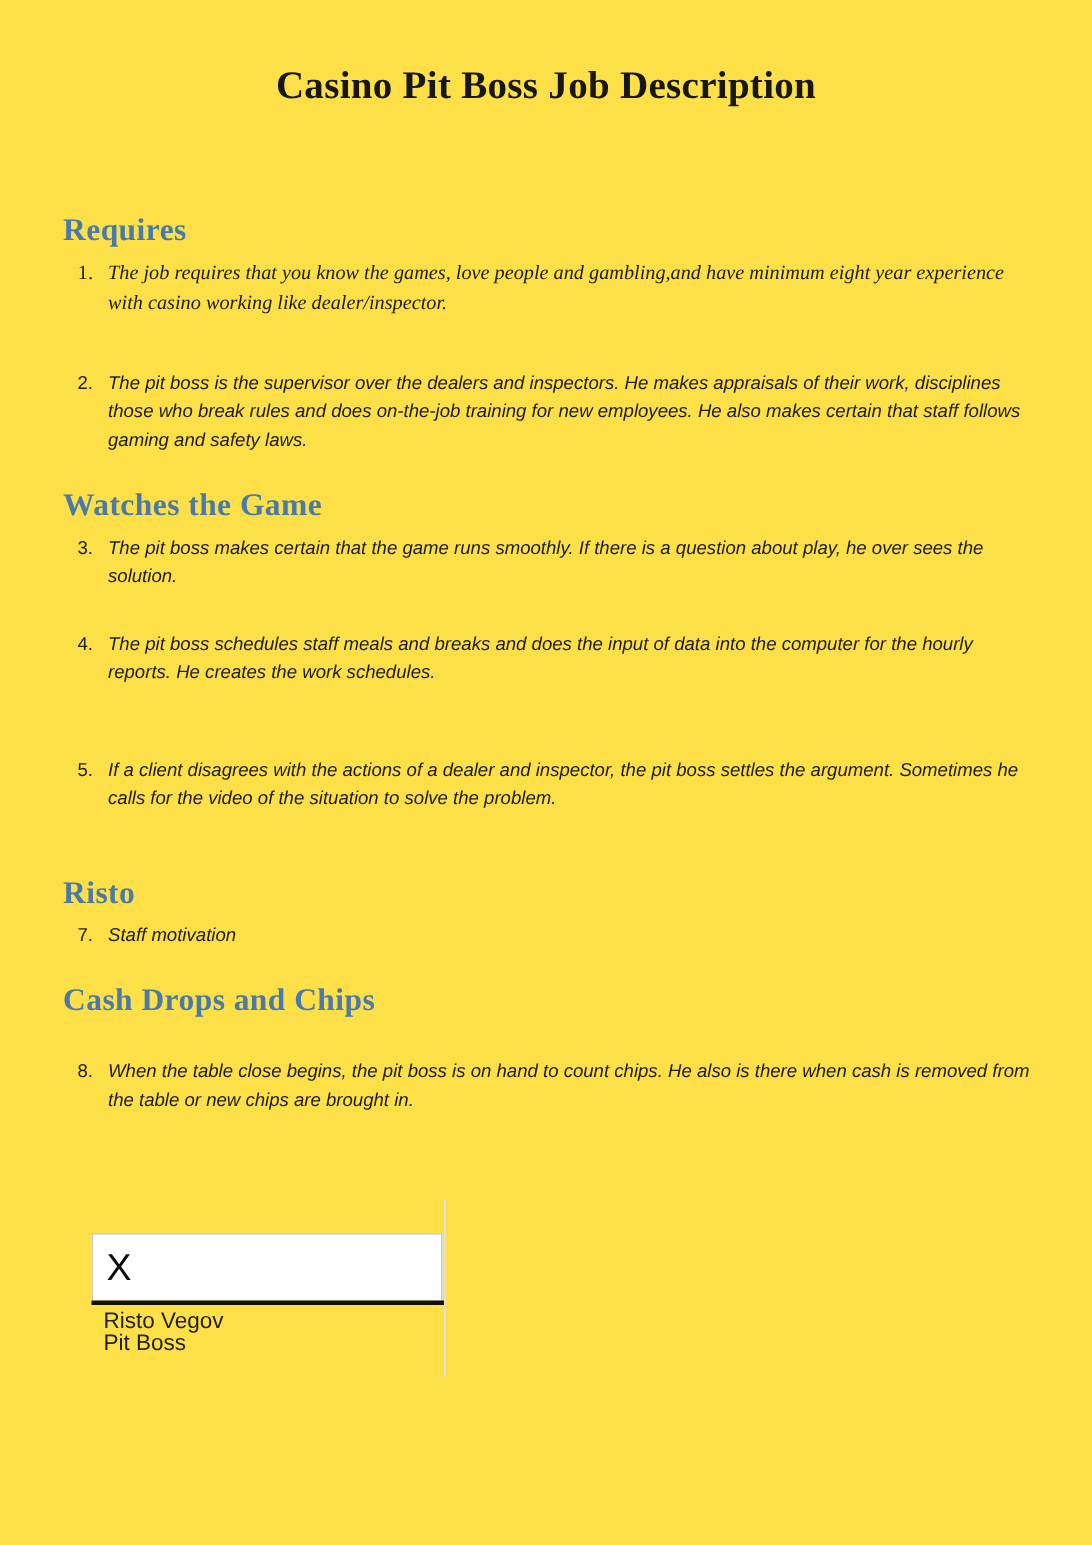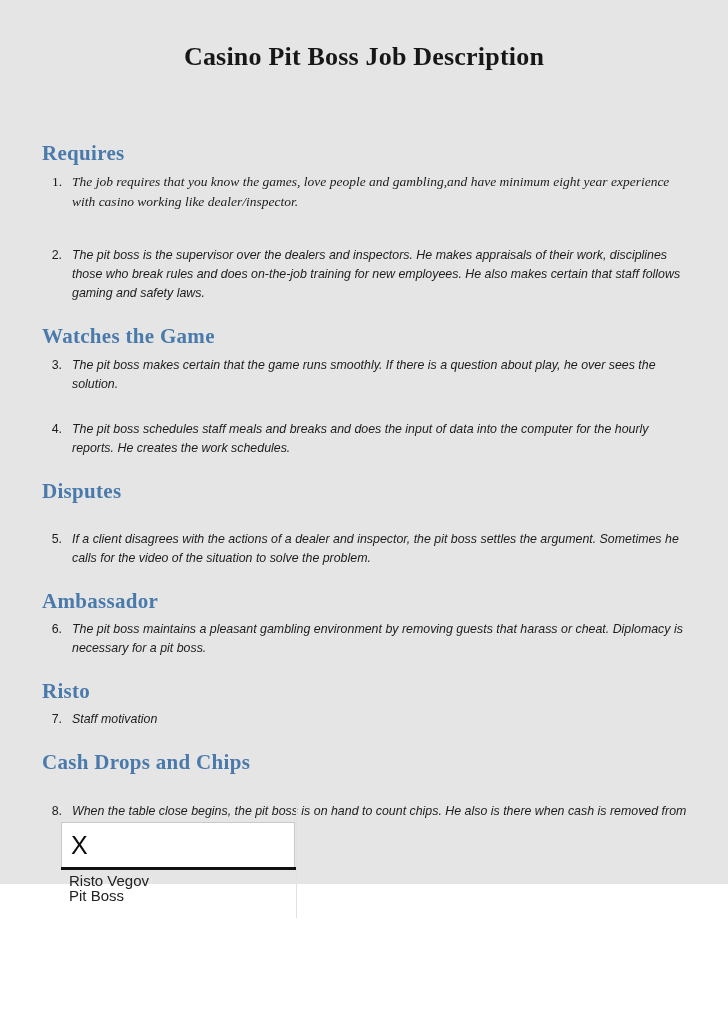--- a/index.html
+++ b/index.html
@@ -11,22 +11,22 @@
     width: 728px;
     height: 1030px;
     background: #ffffff;
     font-family: "Liberation Sans", sans-serif;
     overflow: hidden;
   }
 
   .page {
     position: relative;
     width: 728px;
-    height: 884px;
-    background: #e5e5e5;
+    height: 1030px;
+    background: #fde047;
     box-sizing: border-box;
   }
 
   .doc-title {
     position: absolute;
     top: 42px;
     left: 0;
     width: 728px;
     text-align: center;
     font-family: "Liberation Serif", "DejaVu Serif", serif;
@@ -208,38 +208,29 @@
       <div class="gap-xs"></div>
       <div class="item sans-item">
         <span class="item-num">4.</span>
         <span class="item-text">The pit boss schedules staff meals and breaks and does the input of data into the computer for the hourly reports. He creates the work schedules.</span>
       </div>
     </div>
 
     <div class="gap-lg"></div>
 
     <div class="section">
-      <div class="sec-heading">Disputes</div>
       <div class="gap-xl"></div>
       <div class="item sans-item">
         <span class="item-num">5.</span>
         <span class="item-text">If a client disagrees with the actions of a dealer and inspector, the pit boss settles the argument. Sometimes he calls for the video of the situation to solve the problem.</span>
       </div>
     </div>
 
     <div class="gap-lg"></div>
 
-    <div class="section">
-      <div class="sec-heading">Ambassador</div>
-      <div class="gap-xs"></div>
-      <div class="item sans-item">
-        <span class="item-num">6.</span>
-        <span class="item-text">The pit boss maintains a pleasant gambling environment by removing guests that harass or cheat. Diplomacy is necessary for a pit boss.</span>
-      </div>
-    </div>
 
     <div class="gap-lg"></div>
 
     <div class="section">
       <div class="sec-heading">Risto</div>
       <div class="gap-xs"></div>
       <div class="item sans-item">
         <span class="item-num">7.</span>
         <span class="item-text">Staff motivation</span>
       </div>

